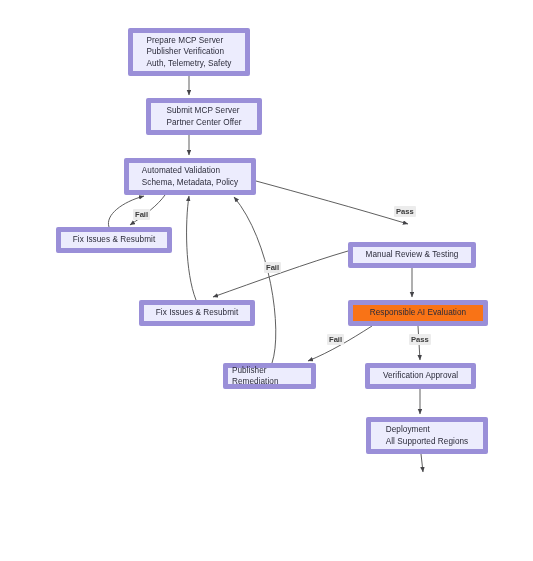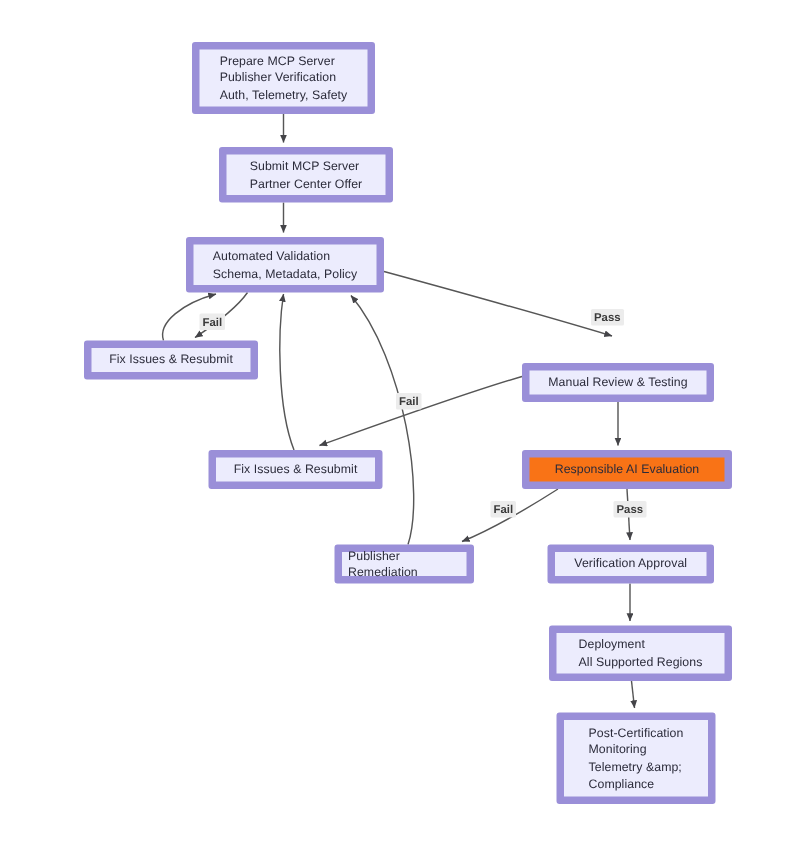--- a/index.html
+++ b/index.html
@@ -119,26 +119,20 @@
   <div class="node" style="left: 223px; top: 363px; width: 93px; height: 26px; background: rgb(236, 236, 253); border-color: rgb(154, 143, 216);">
     <span class="node-label">Publisher Remediation</span>
   </div>
   <div class="node" style="left: 365px; top: 363px; width: 111px; height: 26px; background: rgb(236, 236, 253); border-color: rgb(154, 143, 216);">
     <span class="node-label">Verification Approval</span>
   </div>
   <div class="node" style="left: 366px; top: 417px; width: 122px; height: 37px; background: rgb(236, 236, 253); border-color: rgb(154, 143, 216);">
     <span class="node-label">Deployment
 All Supported Regions</span>
   </div>
-  <div class="node" style="left: 371px; top: 475px; width: 106px; height: 61px; background: rgb(236, 236, 253); border-color: rgb(154, 143, 216);">
-    <span class="node-label">Post-Certification
-Monitoring
-Telemetry &amp;amp;
-Compliance</span>
-  </div>
 
   <div class="edge-label" style="left: 133px; top: 209px; background: rgb(236, 236, 236);">Fail</div>
   <div class="edge-label" style="left: 394px; top: 206px; background: rgb(236, 236, 236);">Pass</div>
   <div class="edge-label" style="left: 264px; top: 262px; background: rgb(236, 236, 236);">Fail</div>
   <div class="edge-label" style="left: 327px; top: 334px; background: rgb(236, 236, 236);">Fail</div>
   <div class="edge-label" style="left: 409px; top: 334px; background: rgb(236, 236, 236);">Pass</div>
 
 </div>
 
 </body></html>

